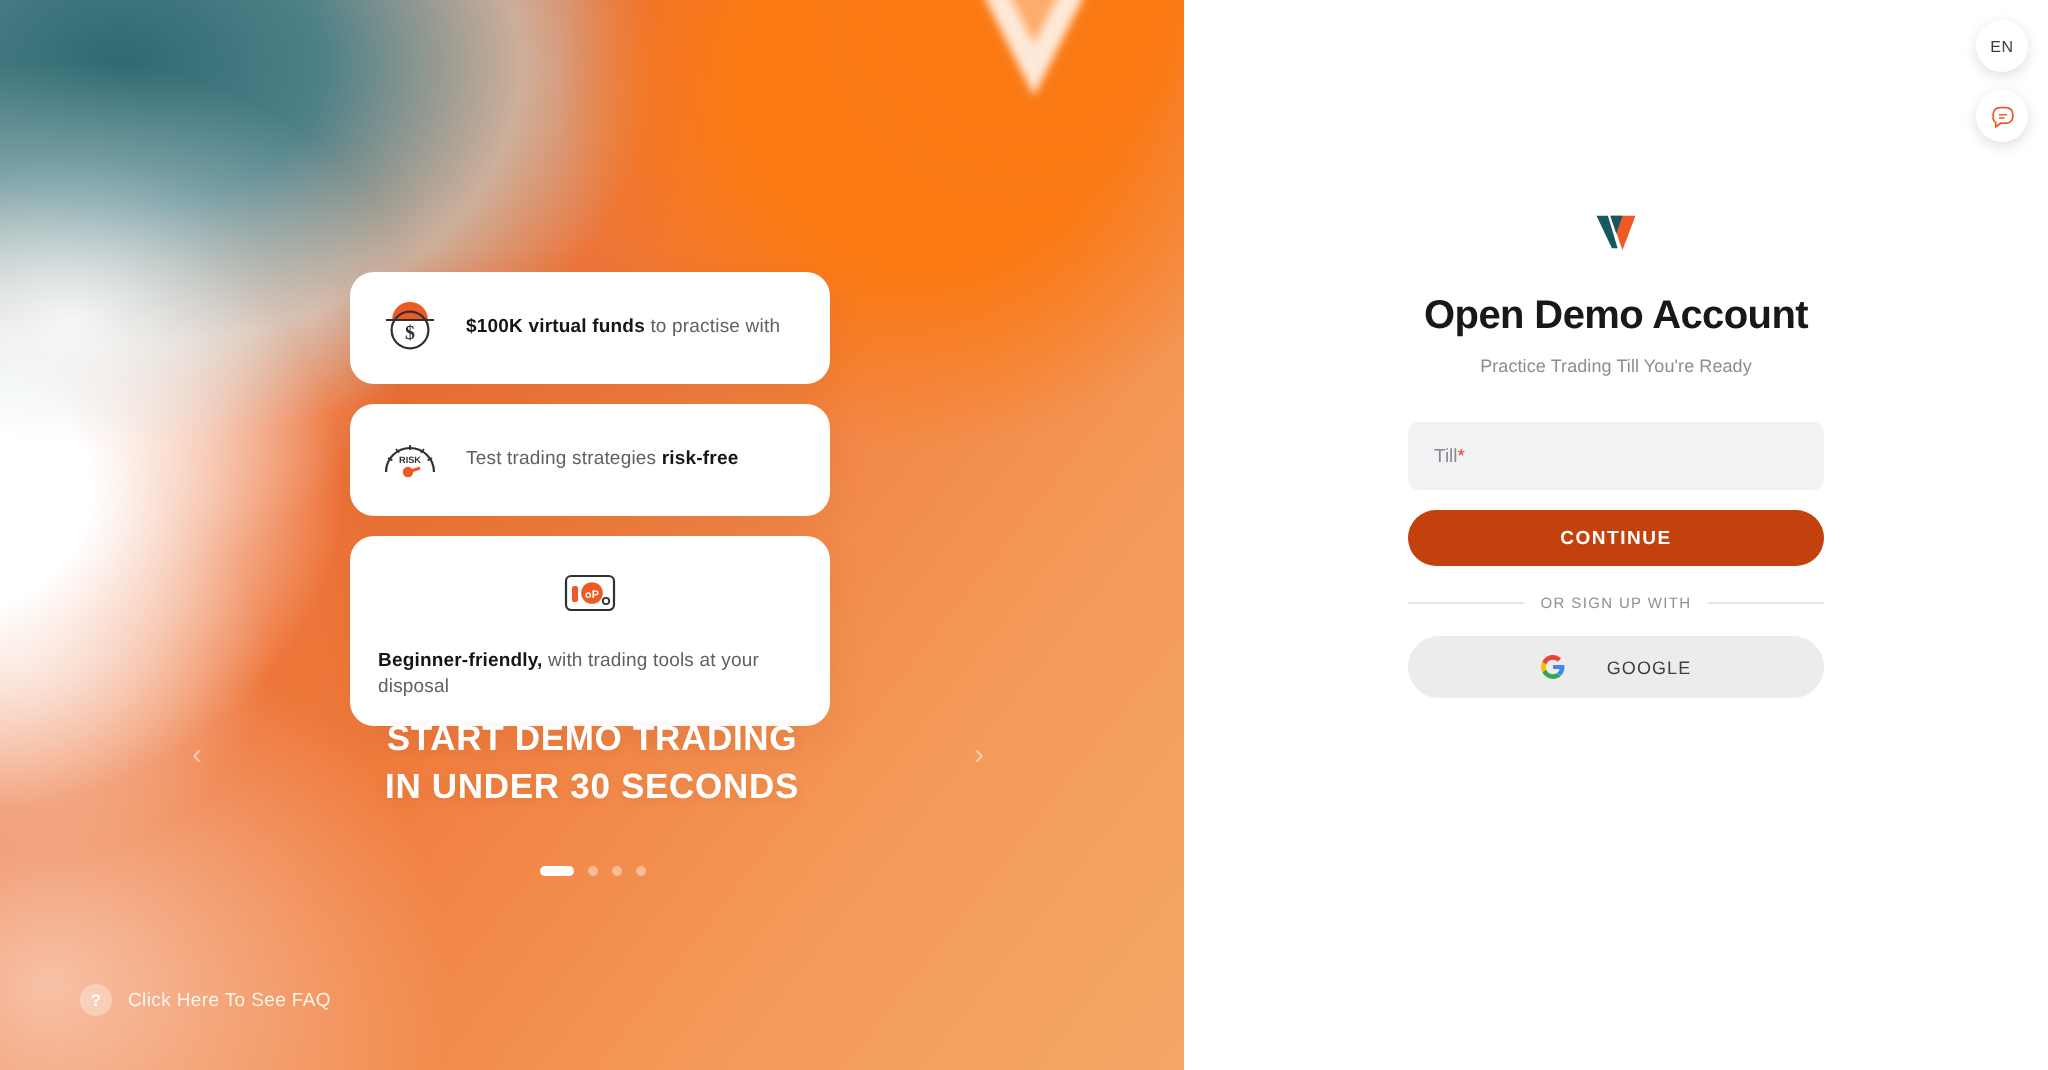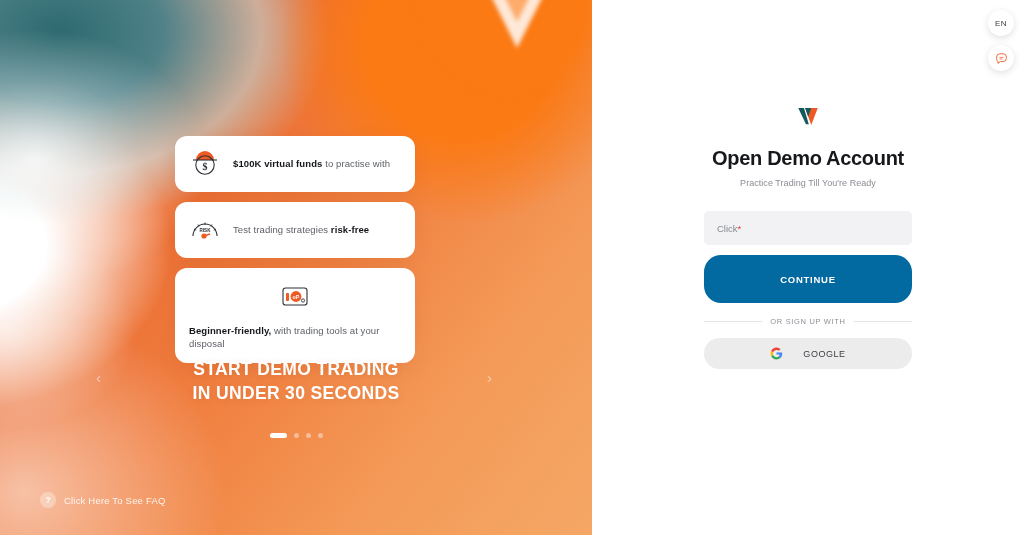--- a/index.html
+++ b/index.html
@@ -188,23 +188,23 @@
     display:flex; align-items:center;
     padding:0 13px;
     text-align:left;
     cursor:text;
   }
   .field-label { font-size:9.5px; color:#86898f; }
   .req { color:#e23b2e; font-size:9.5px; }
 
   .btn-primary {
     margin-top:10px;
-    height:48px;
+    height:28px;
     border-radius:17px;
-    background:#0369a1;
+    background:#c2410c;
     color:#fff;
     font-size:9.5px;
     font-weight:700;
     letter-spacing:.08em;
     display:flex; align-items:center; justify-content:center;
     border:none; width:100%;
     cursor:pointer;
   }
 
   .divider {
@@ -337,21 +337,21 @@
           <path d="M4 6 L11 6 L17 26 L13.5 26 Z" fill="#16585f"></path>
           <path d="M12.5 6 L28 6 L20 27 Z" fill="#ee5a24"></path>
           <path d="M12.5 6 L20 6 L16.2 17 Z" fill="#16585f"></path>
         </svg>
       </div>
 
       <h1 class="title">Open Demo Account</h1>
       <div class="subtitle">Practice Trading Till You're Ready</div>
 
       <div class="field">
-        <span class="field-label">Click</span>
+        <span class="field-label">Till</span>
           <span class="req">*</span>
       </div>
 
       <button class="btn-primary">CONTINUE</button>
 
       <div class="divider">
         <span class="ln"></span>
         <span class="tx">OR SIGN UP WITH</span>
         <span class="ln"></span>
       </div>

